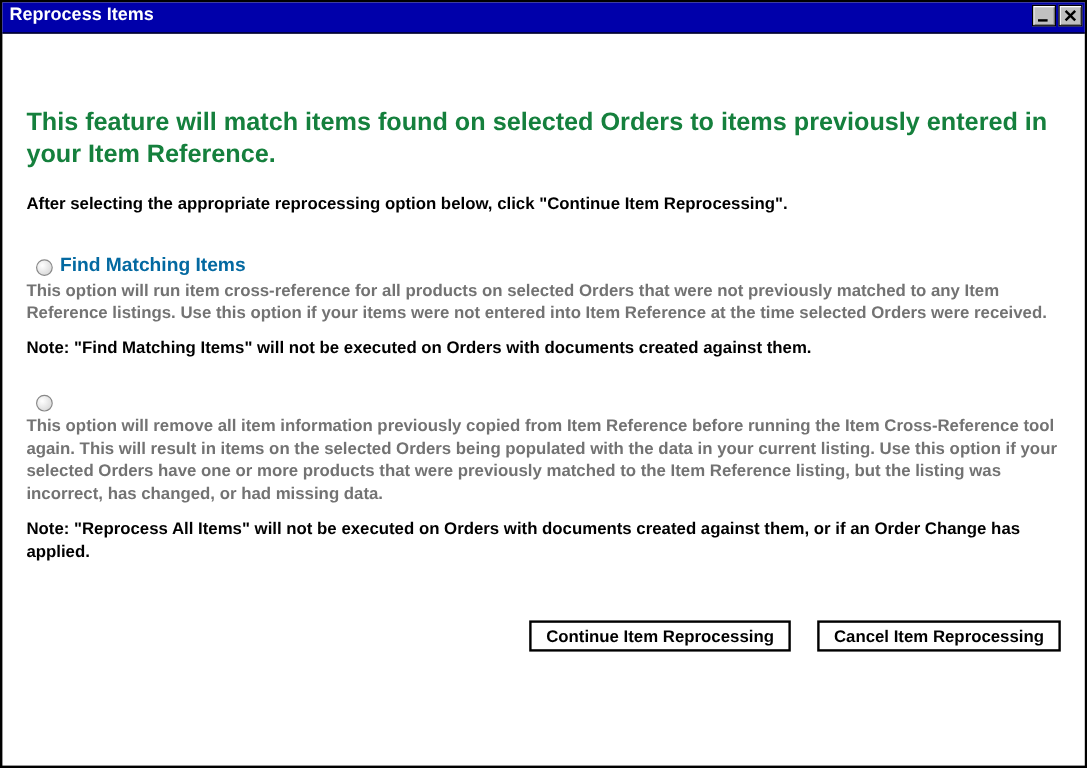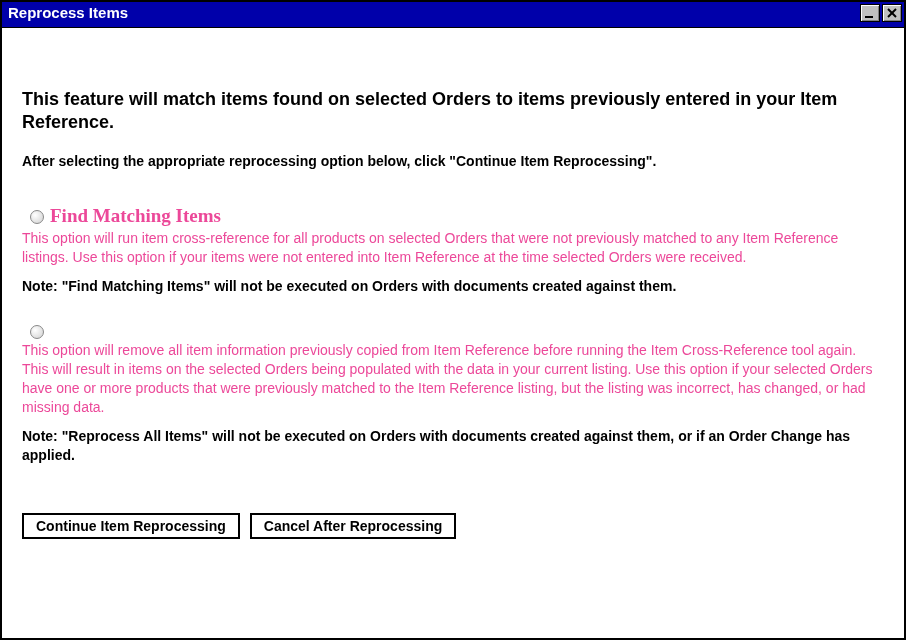--- a/index.html
+++ b/index.html
@@ -42,23 +42,23 @@
     justify-content: center;
     cursor: pointer;
   }
   .win-btn svg { display: block; }
   .content {
     padding: 20px 20px 0 20px;
     flex: 1;
     overflow: auto;
   }
   .headline {
-    color: #000000;
+    color: #15803d;
     font-weight: bold;
-    font-size: 18px;
+    font-size: 21px;
     line-height: 1.3;
     margin-top: 40px;
     margin-bottom: 18px;
   }
   .instruction {
     color: #000000;
     font-weight: bold;
     font-size: 14px;
     margin-bottom: 36px;
   }
@@ -74,43 +74,42 @@
     border: 1px solid #888;
     background: radial-gradient(circle at 35% 35%, #fff, #d0d0d0);
     margin-right: 6px;
     margin-left: 8px;
     margin-top: 2px;
     cursor: pointer;
     flex-shrink: 0;
   }
   .option-title {
     font-weight: bold;
-    font-size: 19px;
-    color: #ec4899;
-    font-family: Liberation Serif, serif;
+    font-size: 16px;
+    color: #0369a1;
   }
   .option-desc {
-    font-weight: normal;
+    font-weight: bold;
     font-size: 14px;
-    color: #ec4899;
+    color: #737373;
     line-height: 1.35;
     margin-top: 2px;
   }
   .note-row {
     font-weight: bold;
     font-size: 14px;
     line-height: 1.35;
     margin-top: 10px;
   }
   .note-label { color: #000000; }
   .note-text { color: #000; }
   .button-row {
     display: flex;
-    justify-content: flex-start;
-    gap: 10px;
+    justify-content: flex-end;
+    gap: 22px;
     margin-top: 48px;
     margin-bottom: 10px;
   }
   .dlg-btn {
     border: 2px solid #000;
     background: #fff;
     font-weight: bold;
     font-size: 14px;
     padding: 3px 12px;
     cursor: pointer;
@@ -158,16 +157,16 @@
         <div class="radio"></div>
       </div>
       <div class="option-desc">This option will remove all item information previously copied from Item Reference before running the Item Cross-Reference tool again. This will result in items on the selected Orders being populated with the data in your current listing. Use this option if your selected Orders have one or more products that were previously matched to the Item Reference listing, but the listing was incorrect, has changed, or had missing data.</div>
       <div class="note-row">
         <span class="note-label">Note:</span><span class="note-text"> "Reprocess All Items" will not be executed on Orders with documents created against them, or if an Order Change has applied.</span>
       </div>
     </div>
 
     <div class="button-row">
       <button class="dlg-btn">Continue Item Reprocessing</button>
-      <button class="dlg-btn">Cancel After Reprocessing</button>
+      <button class="dlg-btn">Cancel Item Reprocessing</button>
     </div>
   </div>
 </div>
 
 </body></html>

